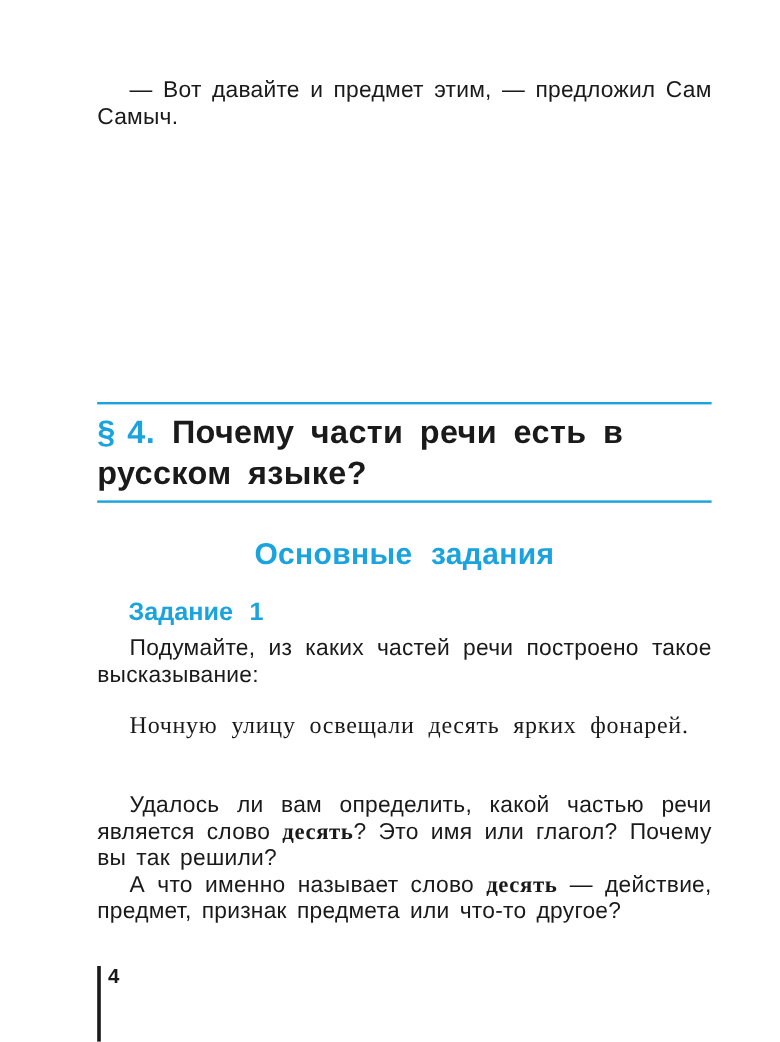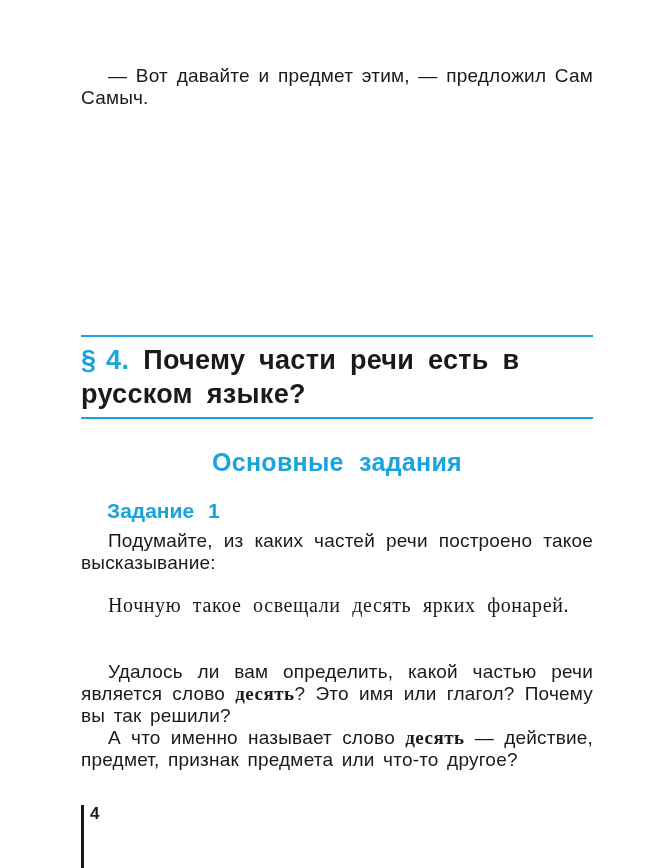--- a/index.html
+++ b/index.html
@@ -151,21 +151,21 @@
   <div class="rule bottom"></div>
 
   <div class="subheading">Основные задания</div>
 
   <div class="task-title">Задание 1</div>
 
   <div class="task-prompt">
     <p class="para">Подумайте, из каких частей речи построено такое высказывание:</p>
   </div>
 
-  <p class="example">Ночную такое освещали десять ярких фонарей.</p>
+  <p class="example">Ночную улицу освещали десять ярких фонарей.</p>
 
   <div class="questions">
     <p class="para"><span>Удалось ли вам определить, какой частью речи является слово </span><span class="kw">десять</span><span>? Это имя или глагол? Почему вы так решили?</span></p>
     <p class="para"><span>А что именно называет слово </span><span class="kw">десять</span><span> — действие, предмет, признак предмета или что-то другое?</span></p>
   </div>
 </div>
 
 <div class="footer"></div>
 <div class="page-number">4</div>
 

